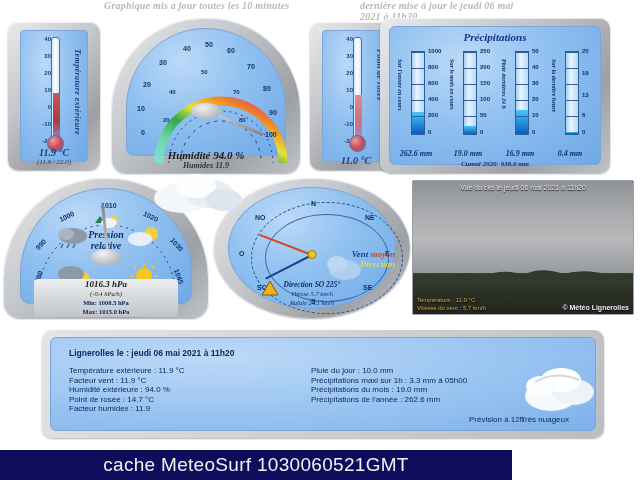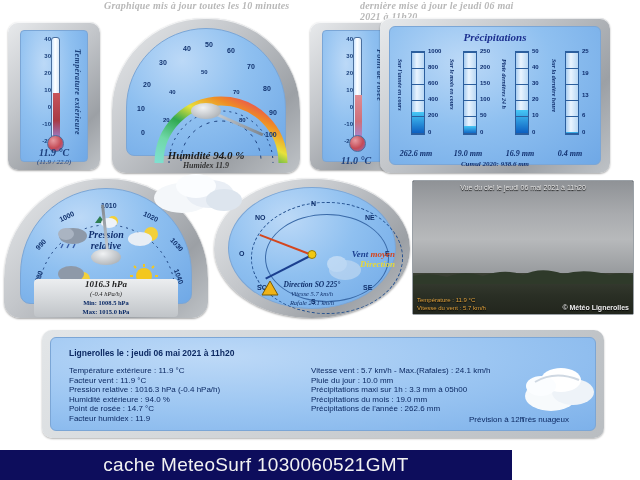--- a/index.html
+++ b/index.html
@@ -549,28 +549,26 @@
   <div class="cam-cr">© Météo Lignerolles</div>
 </div>
 
 <div class="info">
   <div class="screen">
     <div class="info-loc">Lignerolles le : jeudi 06 mai 2021 à 11h20</div>
 
     <div class="col-l">
       <div>Température extérieure : 11.9 °C</div>
       <div>Facteur vent : 11.9 °C</div>
-      <div>Pression relative : 1016.3 hPa (-0.4 hPa/h)</div>
       <div>Humidité extérieure : 94.0 %</div>
       <div>Point de rosée : 14.7 °C</div>
       <div>Facteur humidex : 11.9</div>
     </div>
 
     <div class="col-r">
-      <div>Vitesse vent : 5.7 km/h - Max.(Rafales) : 24.1 km/h</div>
       <div>Pluie du jour : 10.0 mm</div>
       <div>Précipitations maxi sur 1h : 3.3 mm à 05h00</div>
       <div>Précipitations du mois : 19.0 mm</div>
       <div>Précipitations de l'année : 262.6 mm</div>
     </div>
 
     <svg class="cloudicon" viewBox="0 0 76 58">
       <ellipse cx="30" cy="40" rx="26" ry="15" fill="#f7fafc"></ellipse>
       <ellipse cx="52" cy="36" rx="21" ry="13" fill="#eef3f8"></ellipse>
       <ellipse cx="40" cy="24" rx="20" ry="12" fill="#ffffff"></ellipse>

